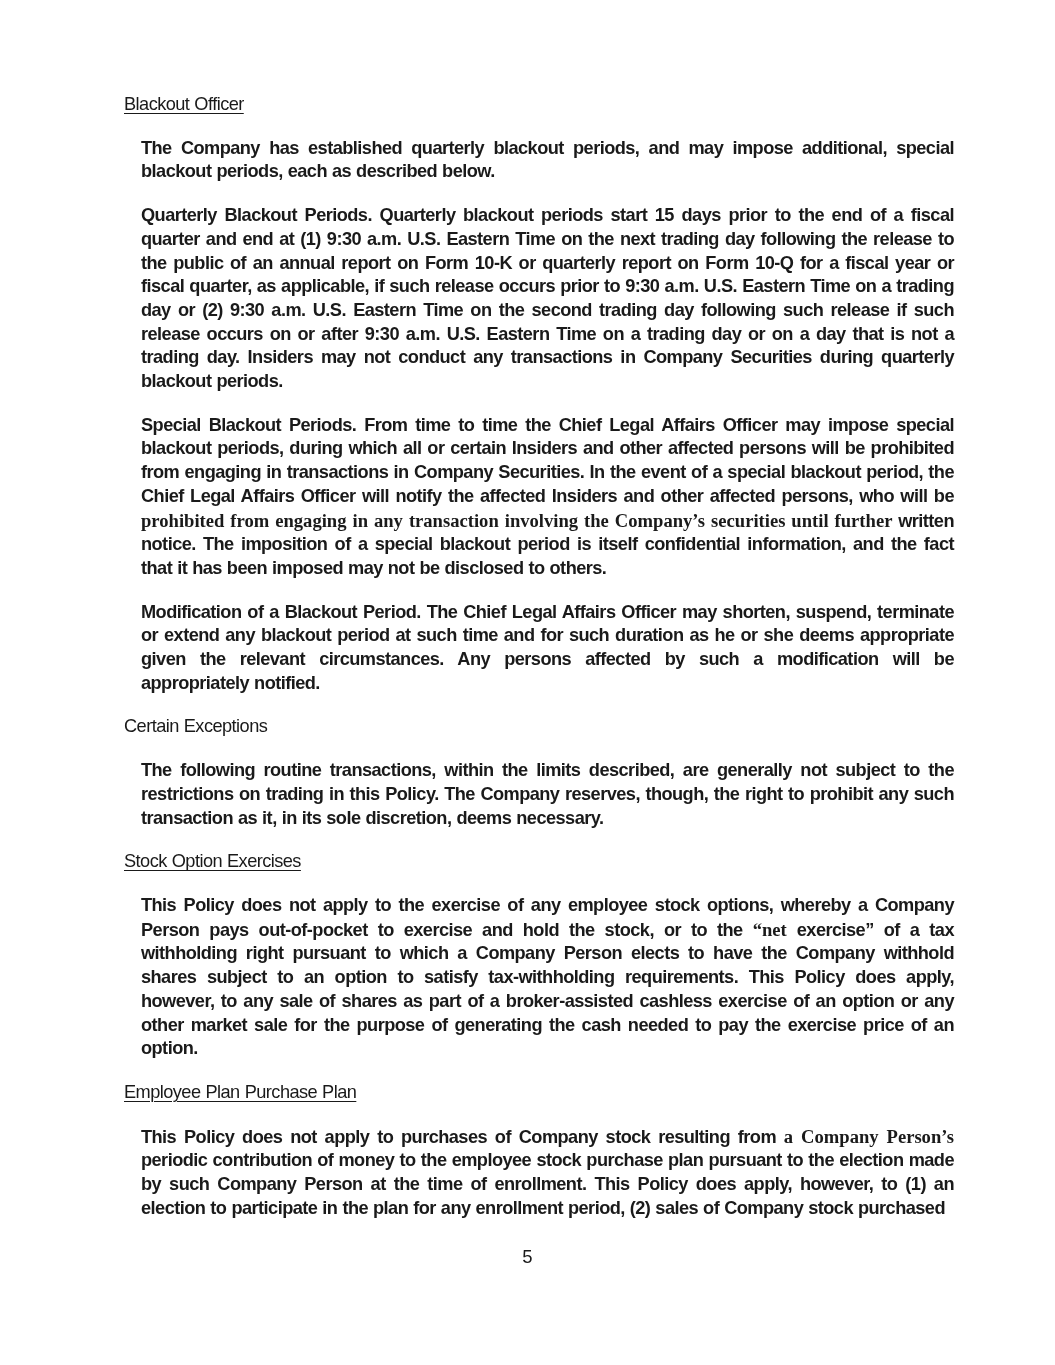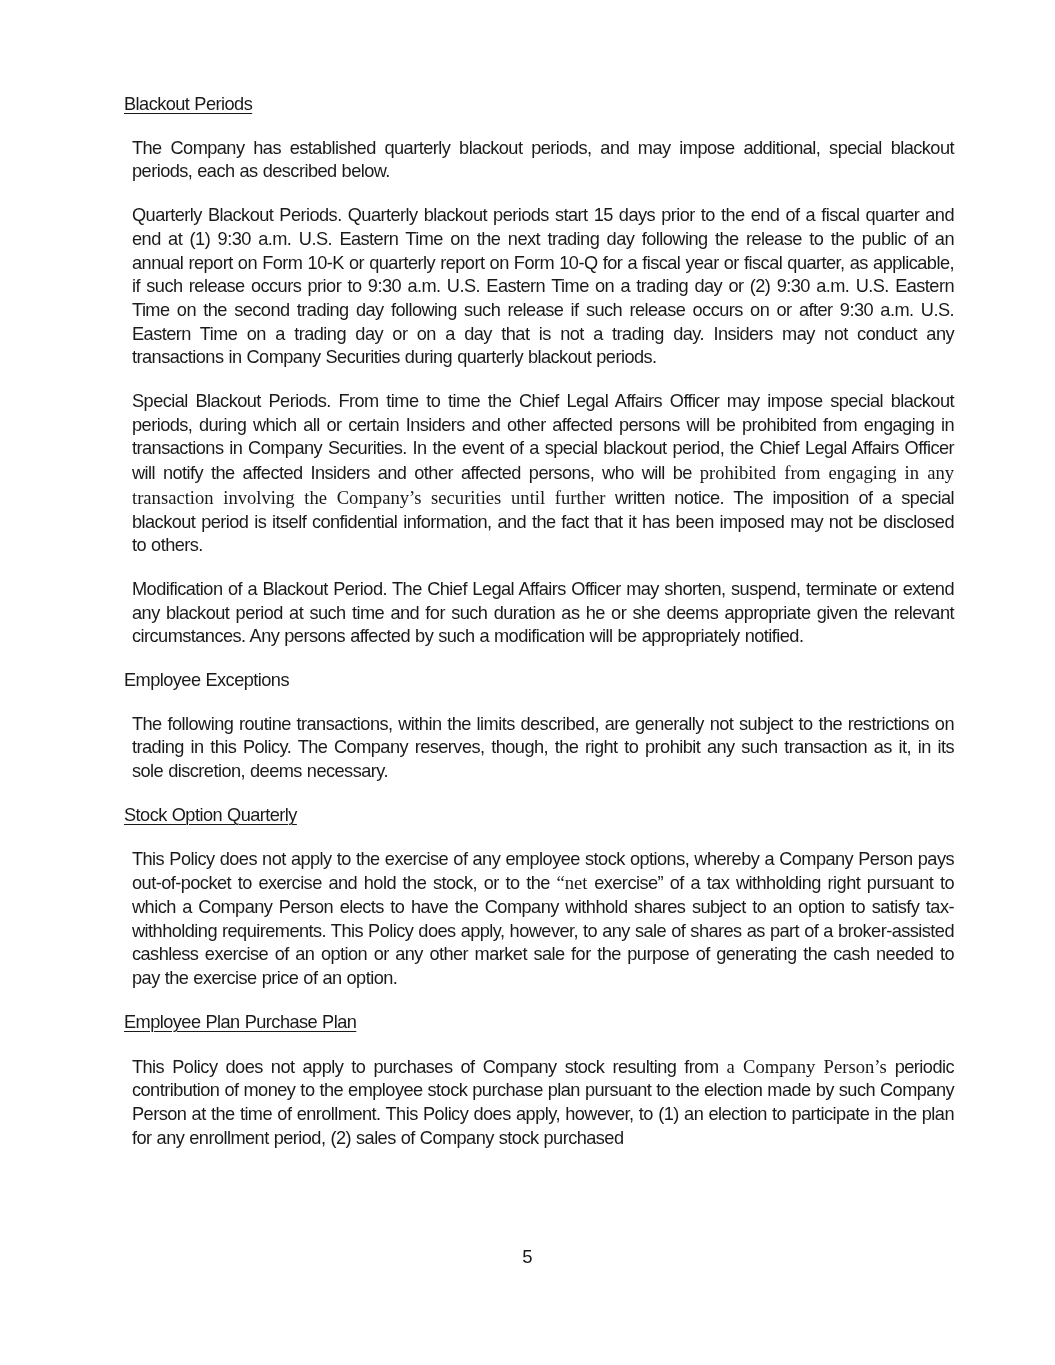--- a/index.html
+++ b/index.html
@@ -31,23 +31,24 @@
       margin: 0 0 20px 0;
       font-weight: normal;
       font-size: 18.2px;
     }
     .heading.underline {
       text-decoration: underline;
       text-underline-offset: 3px;
       text-decoration-thickness: 1px;
     }
     .para {
-      margin: 0 0 20px 8px;
+      margin: 0 0 20px 17px;
       text-align: justify;
       text-align-last: left;
+      font-weight: bold;
     }
     .serif {
       font-family: "Liberation Serif", serif;
       letter-spacing: 0;
       font-size: 18.6px;
     }
     .page-number {
       position: absolute;
       left: 0;
       width: 1055px;
@@ -56,33 +57,33 @@
       font-family: "Liberation Sans", sans-serif;
       font-size: 18.5px;
       color: #1a1a1a;
     }
   </style>
 </head>
 <body>
 
 <div class="page">
 
-  <h2 class="heading underline">Blackout Periods</h2>
+  <h2 class="heading underline">Blackout Officer</h2>
   <p class="para">The Company has established quarterly blackout periods, and may impose additional, special blackout periods, each as described below.</p>
 
   <p class="para">Quarterly Blackout Periods.  Quarterly blackout periods start 15 days prior to the end of a fiscal quarter and end at (1) 9:30 a.m. U.S. Eastern Time on the next trading day following the release to the public of an annual report on Form 10-K or quarterly report on Form 10-Q for a fiscal year or fiscal quarter, as applicable, if such release occurs prior to 9:30 a.m. U.S. Eastern Time on a trading day or (2) 9:30 a.m. U.S. Eastern Time on the second trading day following such release if such release occurs on or after 9:30 a.m. U.S. Eastern Time on a trading day or on a day that is not a trading day.  Insiders may not conduct any transactions in Company Securities during quarterly blackout periods.</p>
 
   <p class="para"><span>Special Blackout Periods.  From time to time the Chief Legal Affairs Officer may impose special blackout periods, during which all or certain Insiders and other affected persons will be prohibited from engaging in transactions in Company Securities.  In the event of a special blackout period, the Chief Legal Affairs Officer will notify the affected Insiders and other affected persons, who will be </span><span class="serif">prohibited from engaging in any transaction involving the Company’s securities until further</span><span> written notice.  The imposition of a special blackout period is itself confidential information, and the fact that it has been imposed may not be disclosed to others.</span></p>
 
   <p class="para">Modification of a Blackout Period.  The Chief Legal Affairs Officer may shorten, suspend, terminate or extend any blackout period at such time and for such duration as he or she deems appropriate given the relevant circumstances.  Any persons affected by such a modification will be appropriately notified.</p>
 
-  <h2 class="heading">Employee Exceptions</h2>
+  <h2 class="heading">Certain Exceptions</h2>
   <p class="para">The following routine transactions, within the limits described, are generally not subject to the restrictions on trading in this Policy.  The Company reserves, though, the right to prohibit any such transaction as it, in its sole discretion, deems necessary.</p>
 
-  <h2 class="heading underline">Stock Option Quarterly</h2>
+  <h2 class="heading underline">Stock Option Exercises</h2>
   <p class="para"><span>This Policy does not apply to the exercise of any employee stock options, whereby a Company Person pays out-of-pocket to exercise and hold the stock, or to the </span><span class="serif">“net</span><span> exercise” of a tax withholding right pursuant to which a Company Person elects to have the Company withhold shares subject to an option to satisfy tax-withholding requirements.  This Policy does apply, however, to any sale of shares as part of a broker-assisted cashless exercise of an option or any other market sale for the purpose of generating the cash needed to pay the exercise price of an option.</span></p>
 
   <h2 class="heading underline">Employee Plan Purchase Plan</h2>
   <p class="para"><span>This Policy does not apply to purchases of Company stock resulting from </span><span class="serif">a Company Person’s</span><span> periodic contribution of money to the employee stock purchase plan pursuant to the election made by such Company Person at the time of enrollment.  This Policy does apply, however, to (1) an election to participate in the plan for any enrollment period, (2) sales of Company stock purchased</span></p>
 
 </div>
 
 <div class="page-number">5</div>
 
 </body></html>

